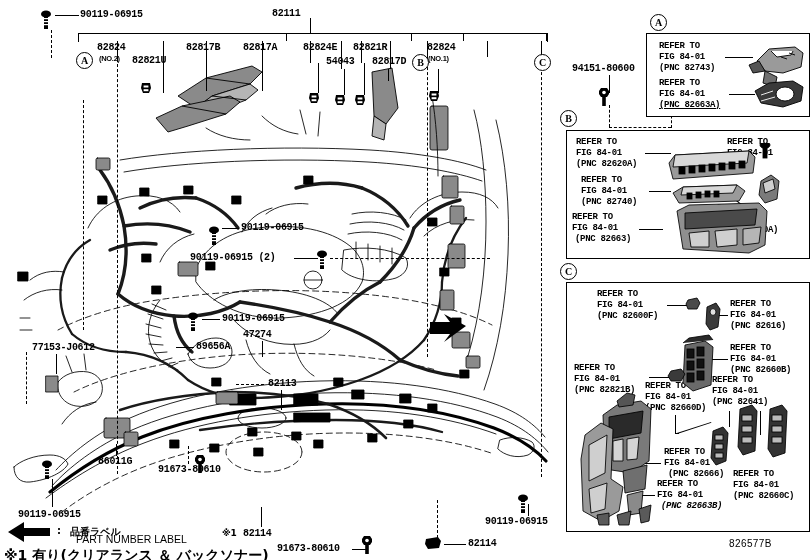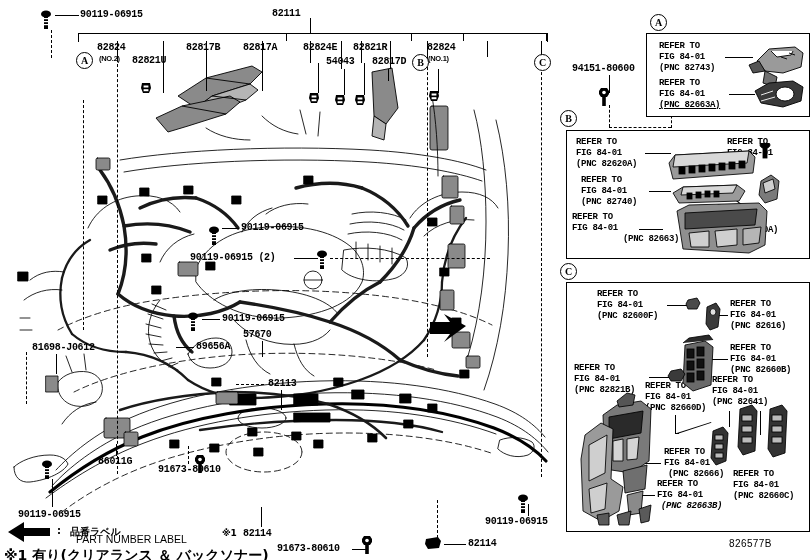--- a/index.html
+++ b/index.html
@@ -349,31 +349,31 @@
   <div class="lbl" style="left:241px;top:222px;">90119-06915</div>
   <div class="ln h" style="left:222px;top:228px;width:17px;"></div>
 
   <div class="lbl" style="left:190px;top:252px;">90119-06915 (2)</div>
   <div class="ln h" style="left:294px;top:258px;width:24px;"></div>
   <div class="dash-h" style="left:330px;top:258px;width:160px;"></div>
 
   <div class="lbl" style="left:222px;top:313px;">90119-06915</div>
   <div class="ln h" style="left:202px;top:319px;width:18px;"></div>
 
-  <div class="lbl" style="left:243px;top:329px;">57670</div>
+  <div class="lbl" style="left:243px;top:329px;">47274</div>
   <div class="ln v" style="left:262px;top:341px;height:16px;"></div>
 
   <div class="lbl" style="left:196px;top:341px;">89656A</div>
   <div class="ln h" style="left:176px;top:347px;width:18px;"></div>
 
   <div class="lbl" style="left:268px;top:378px;">82113</div>
   <div class="dash-h" style="left:236px;top:384px;width:28px;"></div>
   <div class="ln v" style="left:281px;top:390px;height:20px;"></div>
 
-  <div class="lbl" style="left:32px;top:342px;">81698-J0612</div>
+  <div class="lbl" style="left:32px;top:342px;">77153-J0612</div>
   <div class="ln v" style="left:56px;top:354px;height:20px;"></div>
   <div class="dash-v" style="left:26px;top:352px;height:52px;"></div>
 
   <div class="lbl" style="left:98px;top:456px;">86011G</div>
   <div class="ln v" style="left:116px;top:444px;height:12px;"></div>
 
   <div class="lbl" style="left:158px;top:464px;">91673-80610</div>
   <div class="dash-v" style="left:188px;top:446px;height:18px;"></div>
 
   <div class="lbl" style="left:243px;top:528px;">82114</div>
@@ -439,21 +439,21 @@
     <div class="rt" style="left:14px;top:44px;">REFER TO</div>
     <div class="rt" style="left:14px;top:55px;">FIG 84-01</div>
     <div class="rt" style="left:14px;top:66px;">(PNC 82740)</div>
 
     <div class="rt" style="left:150px;top:72px;">REFER TO</div>
     <div class="rt" style="left:150px;top:83px;">FIG 84-01</div>
     <div class="rt" style="left:150px;top:94px;">(PNC 82610A)</div>
 
     <div class="rt" style="left:5px;top:81px;">REFER TO</div>
     <div class="rt" style="left:5px;top:92px;">FIG 84-01</div>
-    <div class="rt" style="left:8px;top:103px;margin-left:48px;">(PNC 82663)</div>
+    <div class="rt" style="left:8px;top:103px;">(PNC 82663)</div>
 
     <div class="ln h" style="left:78px;top:22px;width:26px;"></div>
     <div class="ln h" style="left:132px;top:22px;width:24px;"></div>
     <div class="ln h" style="left:82px;top:60px;width:22px;"></div>
     <div class="ln h" style="left:72px;top:98px;width:24px;"></div>
     <div class="ln" style="left:150px;top:54px;width:40px;height:1px;transform:rotate(38deg);transform-origin:left center;"></div>
 
     <svg style="position:absolute;left:96px;top:12px;" width="140" height="112" aria-hidden="true">
       <g stroke="#000" stroke-width="0.85">
 

